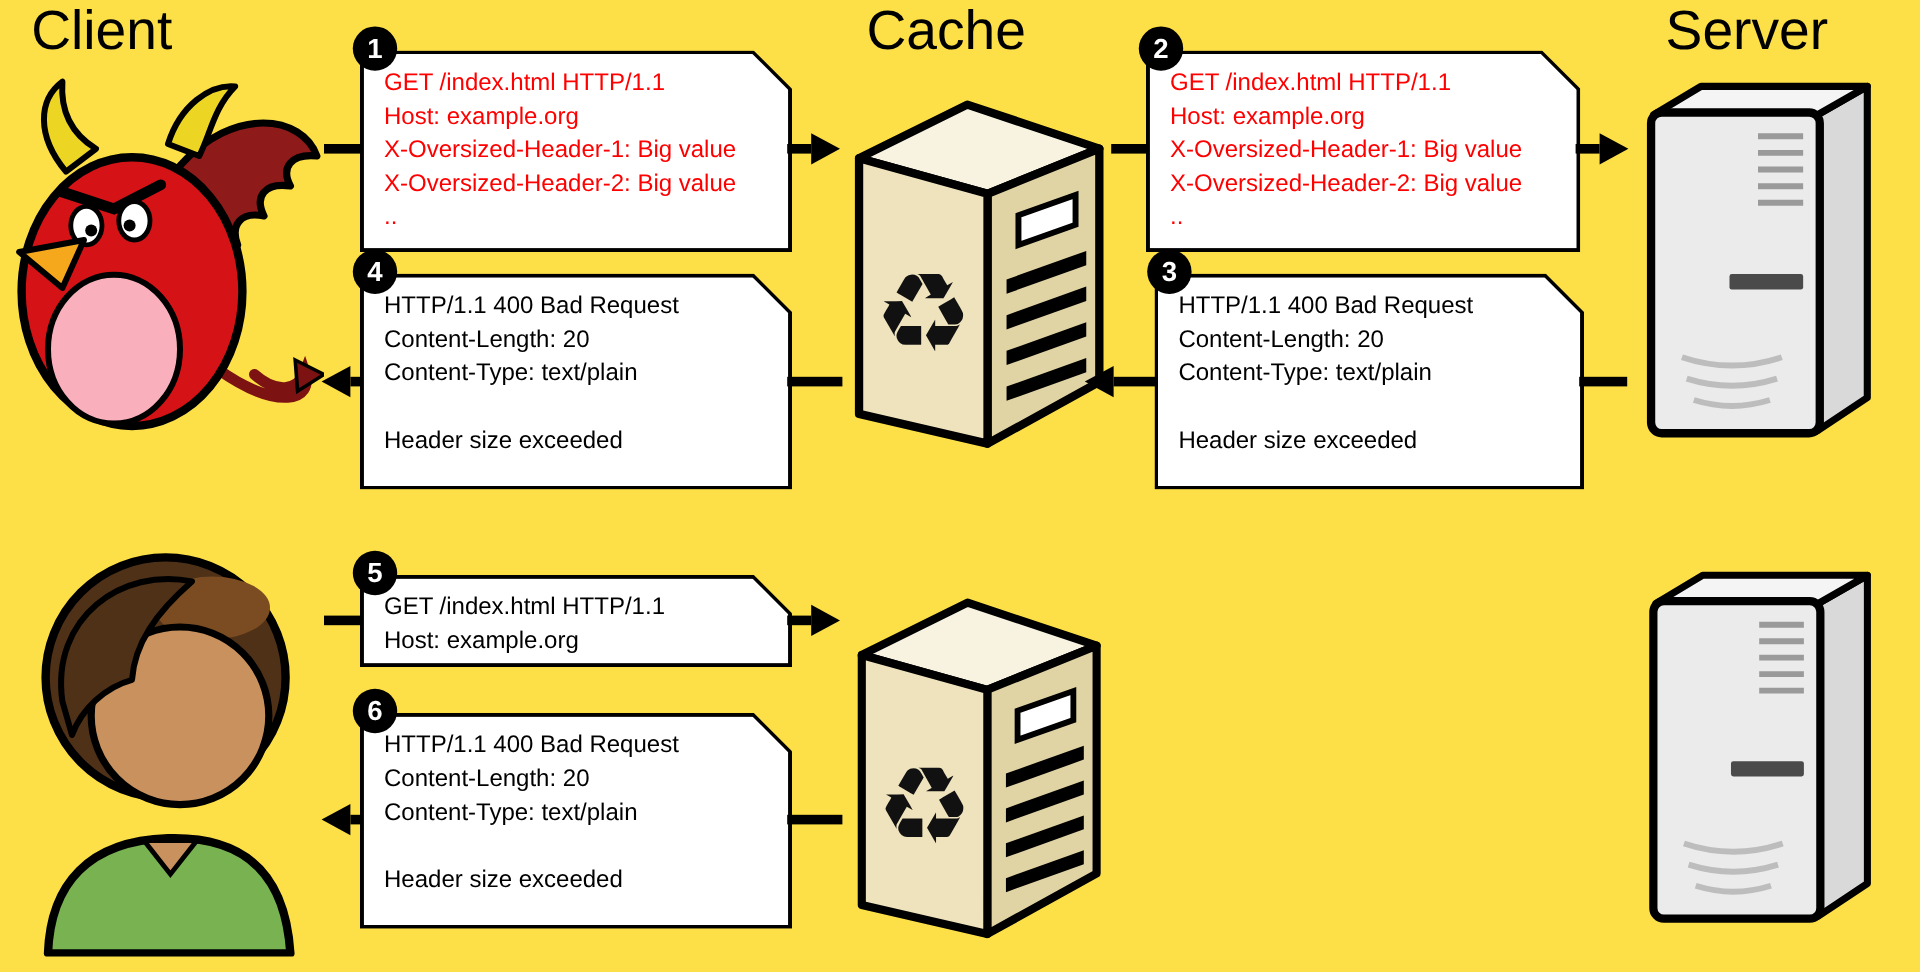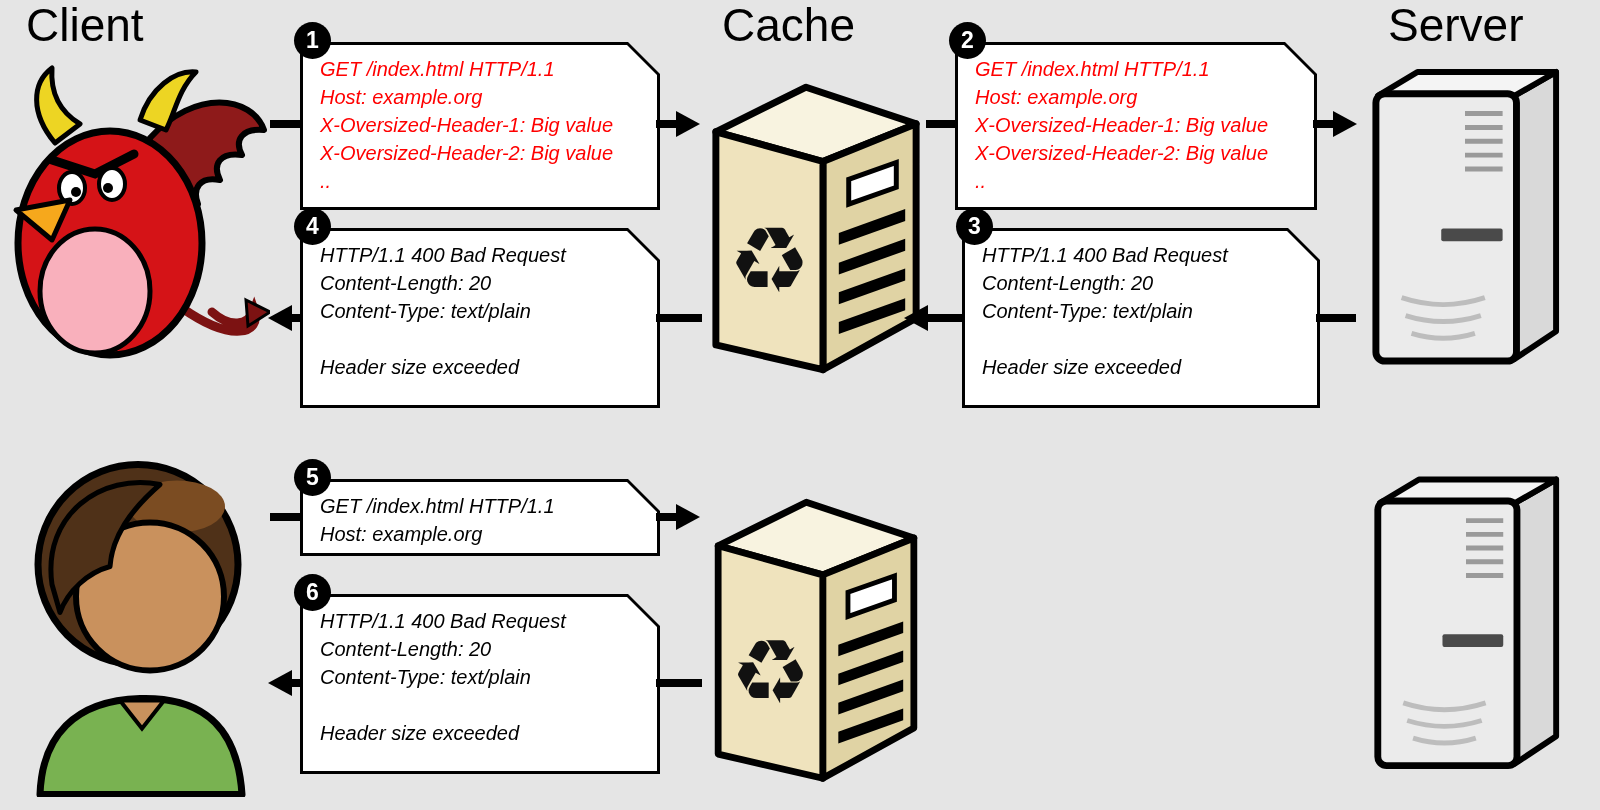--- a/index.html
+++ b/index.html
@@ -1,31 +1,31 @@
 <!DOCTYPE html>
 <html style="--request: #ff0000; --response: #000000;"><head>
 <meta charset="utf-8">
 <style>
   html,body { margin:0; padding:0; background:#fff; }
   #stage {
-    position:relative; width:1600px; height:810px; background:#e5e5e5;
+    position:relative; width:1600px; height:810px; background:#fde047;
     font-family:"Liberation Sans", sans-serif; overflow:hidden;
   }
   .lane-title { position:absolute; font-size:46px; font-weight:400; color:#000; white-space:nowrap; }
 
   
   .note { position:absolute; }
   .note-bg { position:absolute; inset:0; background:#000;
     clip-path:polygon(0 0, calc(100% - 32px) 0, 100% 32px, 100% 100%, 0 100%); }
   .note-fg { position:absolute; inset:3px; background:#fff;
     clip-path:polygon(0 0, calc(100% - 30px) 0, 100% 30px, 100% 100%, 0 100%); }
   .note-content { position:absolute; left:20px; top:13px; right:36px; bottom:6px;
     font-size:20px; line-height:28px; color:var(--response,#000); }
   .note.request .note-content { color:var(--request,#ff0000); }
-  .msg-line { min-height:28px; white-space:nowrap;font-style:italic; }
+  .msg-line { min-height:28px; white-space:nowrap; }
 
   .badge { position:absolute; left:-6px; top:-20px; width:37px; height:37px;
     background:#000; color:#fff; border-radius:50%; z-index:2;
     display:flex; align-items:center; justify-content:center;
     font-size:23px; font-weight:700; }
 
   
   .shaft { position:absolute; height:8px; background:#000; }
   .head { position:absolute; width:0; height:0;
     border-top:13px solid transparent; border-bottom:13px solid transparent; }

